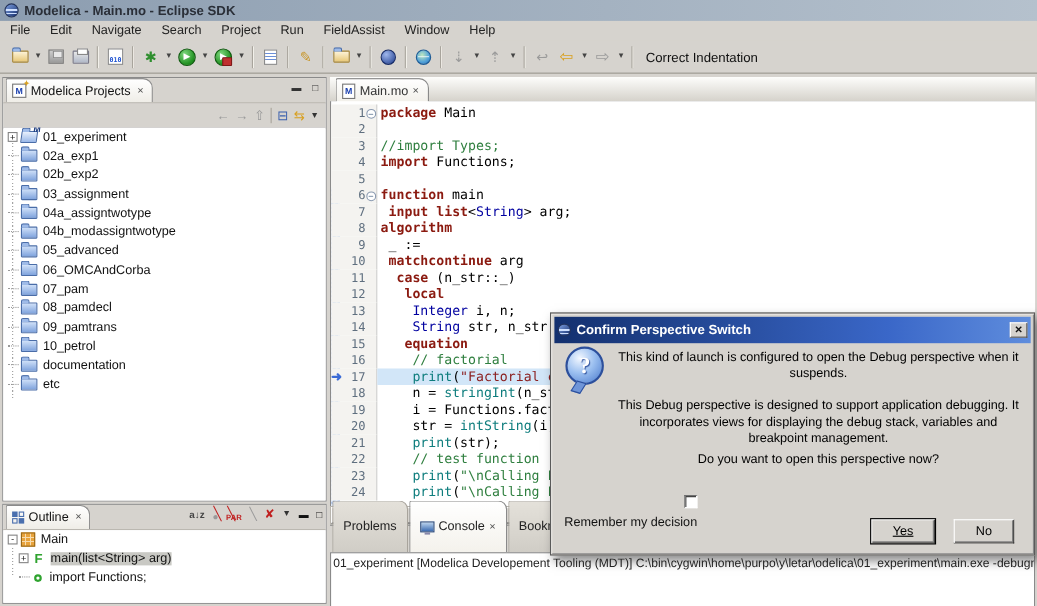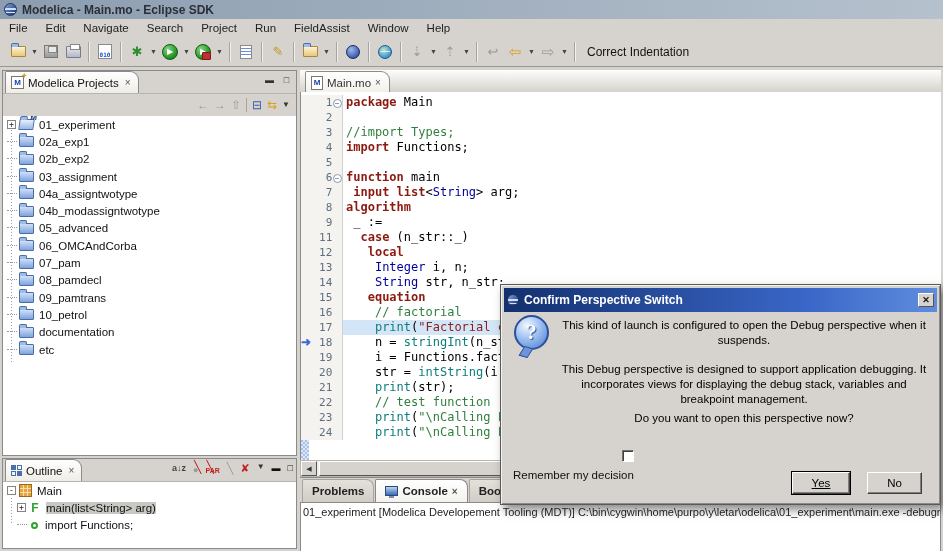--- a/index.html
+++ b/index.html
@@ -100,21 +100,21 @@
     background-size:4px 4px;background-position:0 0,2px 2px;}
   #dbg-arrow{position:absolute;left:0px;color:#3b6bd6;font-weight:bold;font-size:12px;line-height:15px;}
   
   #hscroll{position:absolute;left:0;right:0;bottom:0;height:17px;background:#f0eee9;border:1px solid #b8b5ae;box-sizing:border-box;display:flex;}
   .sb-btn{width:16px;height:15px;background:#d6d3ce;border:1px solid;border-color:#fff #555 #555 #fff;box-sizing:border-box;
     display:flex;align-items:center;justify-content:center;font-size:7px;color:#333;flex:none;}
   #hthumb{width:210px;height:15px;background:#d6d3ce;border:1px solid;border-color:#fff #555 #555 #fff;box-sizing:border-box;margin-left:2px;}
   
   #bottom-panel{position:absolute;left:300px;top:477px;width:641px;height:74px;background:#d6d3ce;border-top:1px solid #8a8a8a;}
   #btabs{height:24px;display:flex;align-items:flex-end;padding-left:2px;}
-  .btab{height:22px;display:flex;align-items:center;gap:4px;padding:0 9px;color:#222;border:1px solid #a8a49c;border-bottom:none;border-radius:2px 8px 0 0;margin-right:1px;background:linear-gradient(#e4e1da,#d0cdc6);font-weight:bold;}
+  .btab{height:22px;display:flex;align-items:center;gap:4px;padding:12px 9px;color:#222;border:1px solid #a8a49c;border-bottom:none;border-radius:2px 8px 0 0;margin-right:1px;background:linear-gradient(#e4e1da,#d0cdc6);}
   .btab.active{background:linear-gradient(#fff,#f4f2ec);border-color:#8a8a8a;}
   .console-icon{width:13px;height:10px;border:1px solid #2a4a7c;box-sizing:border-box;background:linear-gradient(#bcd4ee,#3a6ab0);position:relative;flex:none;}
   .console-icon::after{content:'';position:absolute;left:3px;bottom:-3px;width:5px;height:2px;background:#88a;}
   #console-body{position:absolute;left:0;top:24px;right:0;bottom:0;background:#fff;border:1px solid #8a8a8a;box-sizing:border-box;
     font-size:11px;color:#222;padding:3px 2px;white-space:nowrap;overflow:hidden;}
   
   #dialog{position:absolute;left:500px;top:284px;width:441px;height:221px;background:#d6d3ce;
     border:1px solid #5a5a5a;box-shadow:inset 1px 1px 0 #f4f2ee,inset -1px -1px 0 #8a8a8a,4px 5px 9px rgba(40,40,40,.55);box-sizing:border-box;}
   #dlg-title{position:absolute;left:3px;top:3px;right:3px;height:19px;display:flex;align-items:center;gap:5px;padding:12px 3px;
     background:linear-gradient(to right,#13306e,#3a67c8 70%,#5f8ddd);color:#fff;font-weight:bold;font-size:12px;box-sizing:border-box;}
@@ -458,20 +458,27 @@
           </div>
           <div class="crow">
             <span class="gut">
               <span class="num">9</span>
               <span class="fold"></span>
             </span>
             <span class="ctext"><span> _ :=</span></span>
           </div>
           <div class="crow">
             <span class="gut">
+              <span class="num">10</span>
+              <span class="fold"></span>
+            </span>
+            <span class="ctext"><span> </span><span class="c-kw">matchcontinue</span><span> arg</span></span>
+          </div>
+          <div class="crow">
+            <span class="gut">
               <span class="num">11</span>
               <span class="fold"></span>
             </span>
             <span class="ctext"><span>  </span><span class="c-kw">case</span><span> (n_str::_)</span></span>
           </div>
           <div class="crow">
             <span class="gut">
               <span class="num">12</span>
               <span class="fold"></span>
             </span>

